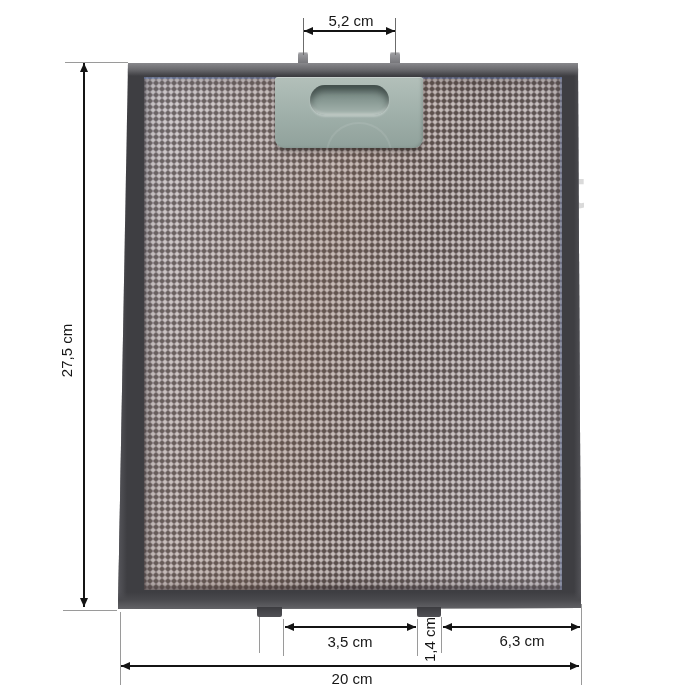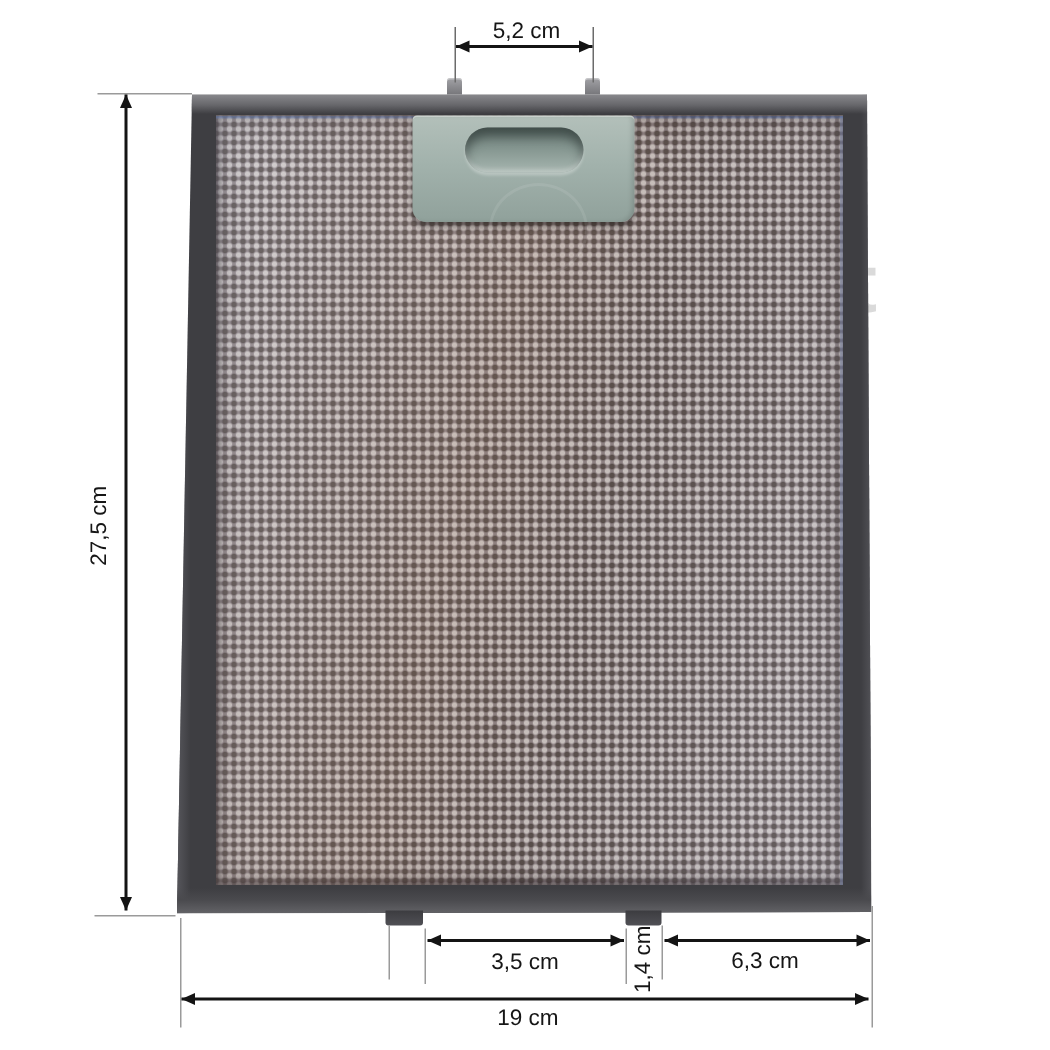--- a/index.html
+++ b/index.html
@@ -156,20 +156,20 @@
   <div class="ext" style="left:259px; top:617px; width:1px; height:36px;"></div>
   <div class="ext" style="left:283px; top:619px; width:1px; height:37px;"></div>
   <div class="dim-h" style="left:285px; top:626px; width:131px;"></div>
   <div class="dim-label" style="left:310px; top:633px;">3,5 cm</div>
 
   <div class="ext" style="left:417px; top:619px; width:1px; height:37px;"></div>
   <div class="ext" style="left:441px; top:617px; width:1px; height:36px;"></div>
   <div class="dim-label rot" style="left:389px; top:631px;">1,4 cm</div>
 
   <div class="dim-h" style="left:443px; top:626px; width:137px;"></div>
-  <div class="dim-label" style="left:470px; top:632px;">6,3 cm</div>
+  <div class="dim-label" style="left:482px; top:632px;">6,3 cm</div>
 
   <div class="ext" style="left:120px; top:612px; width:1px; height:73px;"></div>
   <div class="ext" style="left:581px; top:604px; width:1px; height:81px;"></div>
   <div class="dim-h" style="left:121px; top:665px; width:458px;"></div>
-  <div class="dim-label" style="left:312px; top:670px;">19 cm</div>
+  <div class="dim-label" style="left:312px; top:670px;">20 cm</div>
 
 </div>
 
 </body></html>

